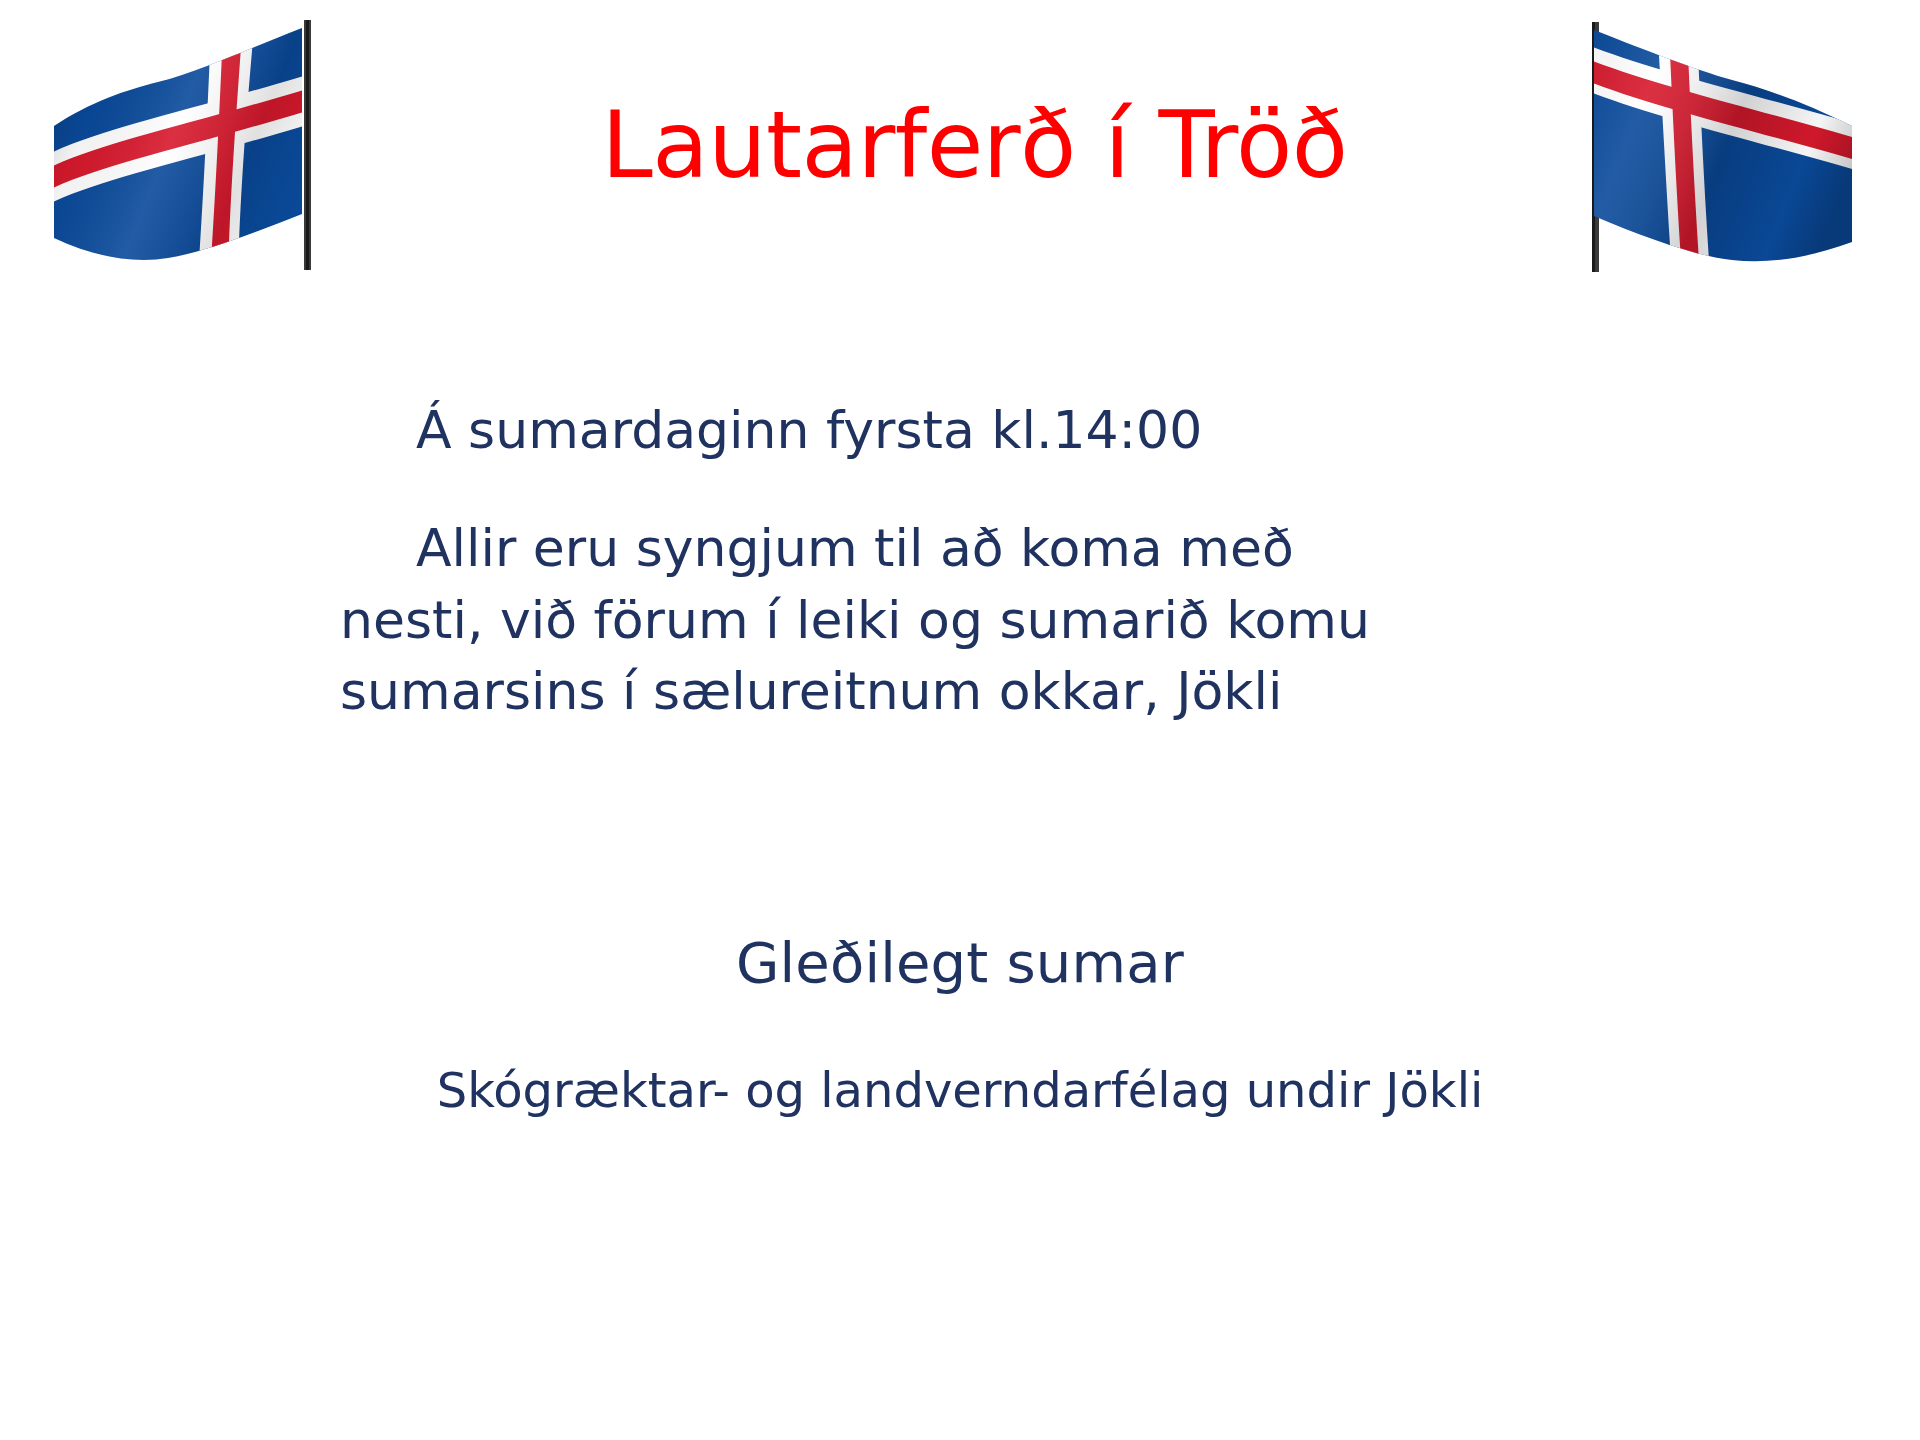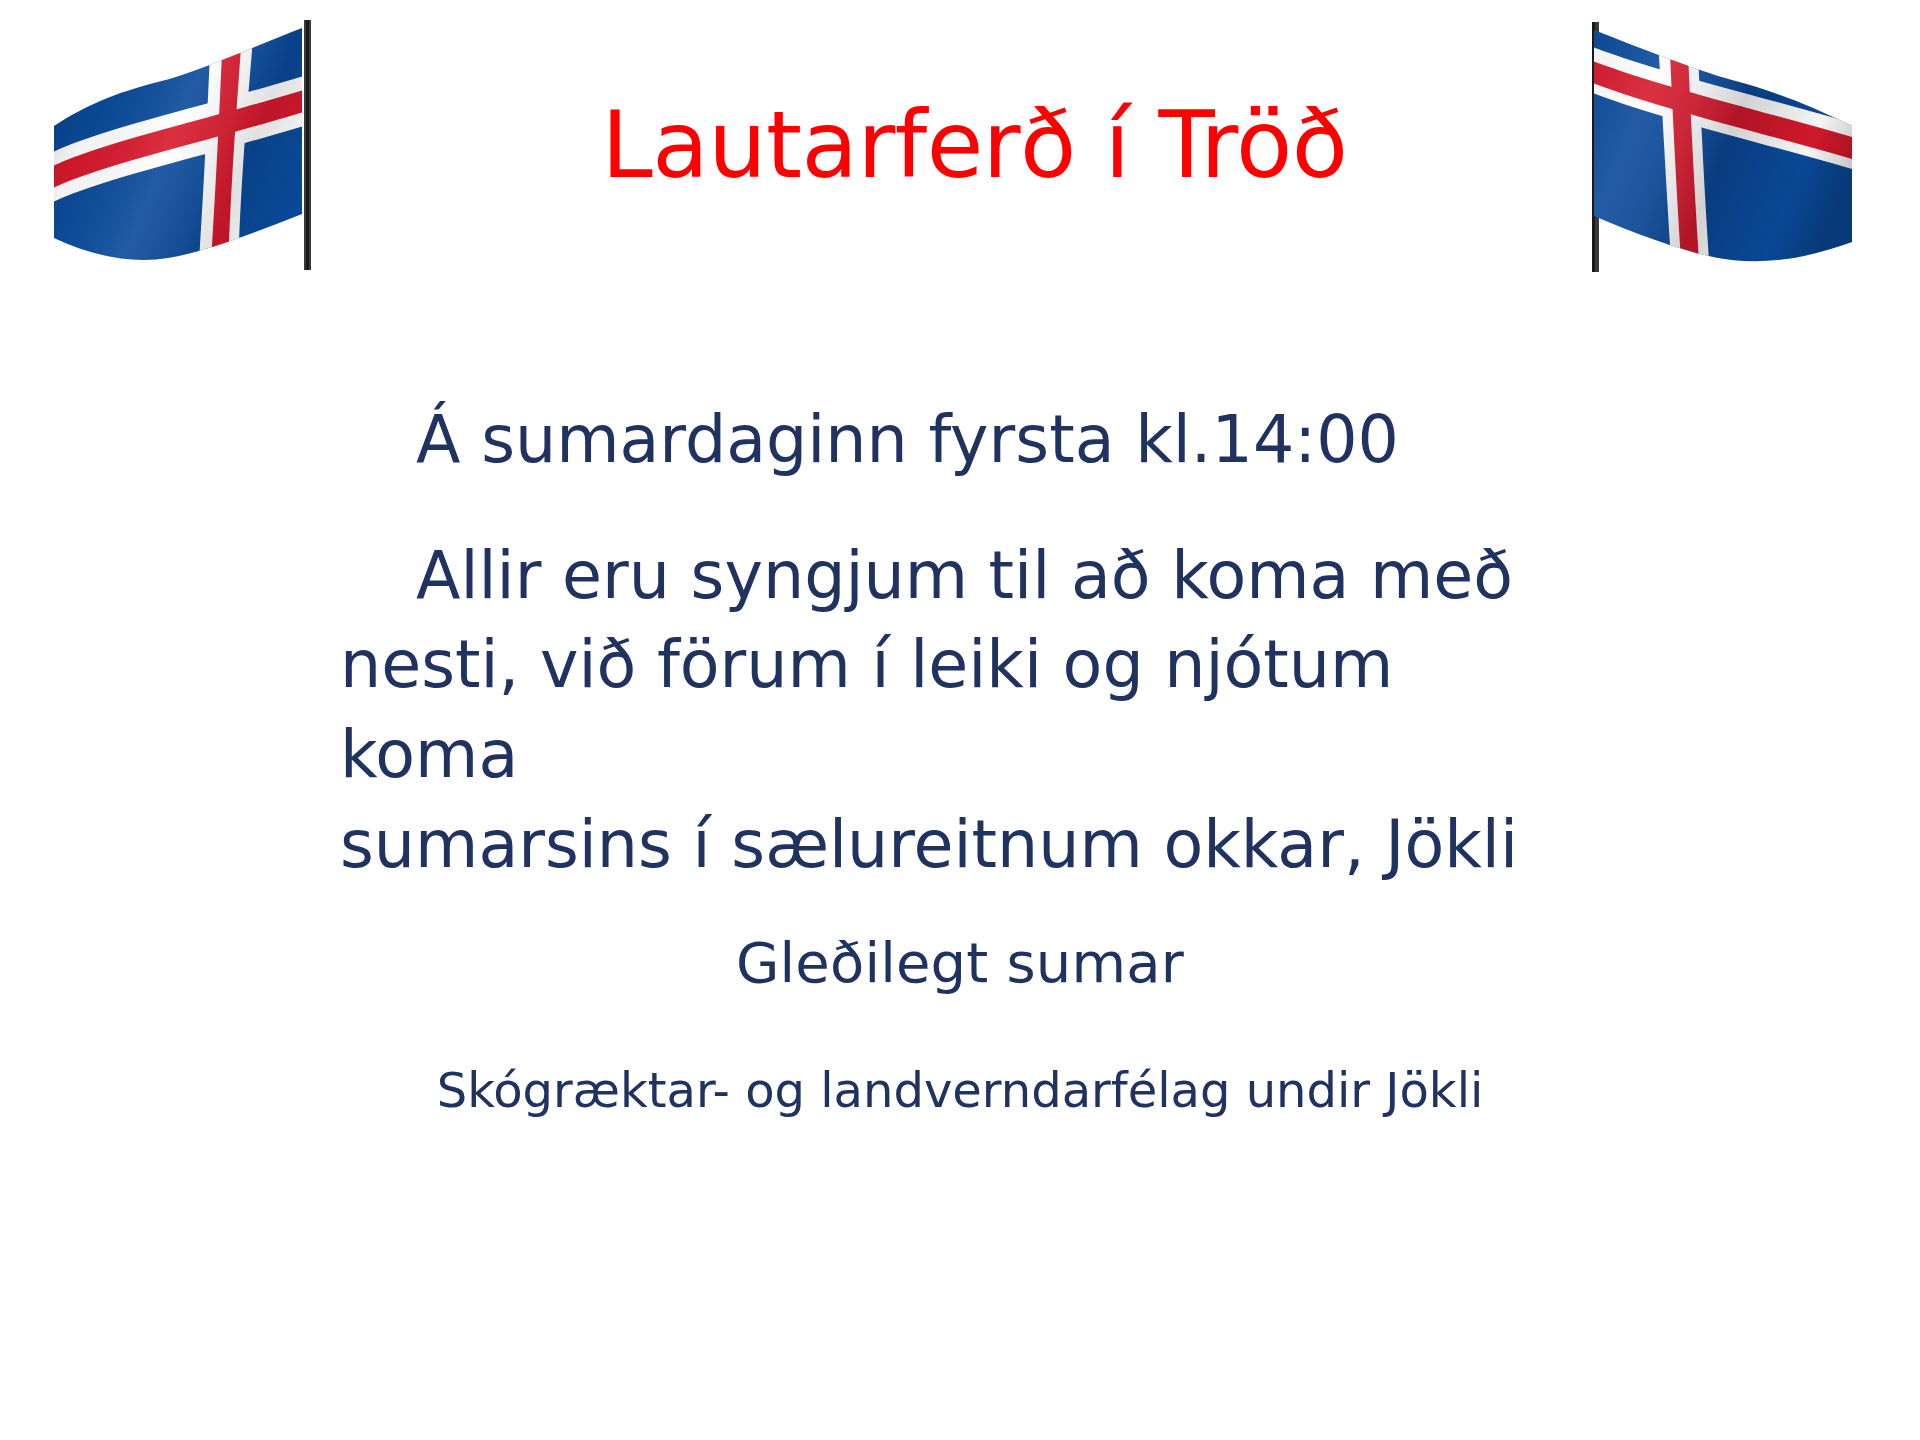--- a/index.html
+++ b/index.html
@@ -50,21 +50,21 @@
   }
 
   
   .body-block {
     position: absolute;
     left: 340px;
     top: 395px;
     width: 1250px;
     color: #1F3260;
     font-family: "DejaVu Sans", sans-serif;
-    font-size: 65px;
+    font-size: 52px;
     line-height: 1.38;
     font-weight: 400;
   }
 
   .para {
     margin: 0 0 4px 0;
     text-indent: 0;
   }
   .para .indent {
     display: inline-block;
@@ -174,21 +174,21 @@
   <div class="body-block">
 
     <p class="para">
       <span class="indent"></span><span>Á sumardaginn fyrsta kl.14:00</span><br>
     </p>
 
     <div class="para-gap"></div>
 
     <p class="para">
       <span class="indent"></span><span>Allir eru syngjum til að koma með</span><br>
-      <span>nesti, við förum í leiki og njótum koma</span><br>
+      <span>nesti, við förum í leiki og sumarið komu</span><br>
       <span>sumarsins í sælureitnum okkar, Jökli</span>
     </p>
   </div>
 
   <div class="greeting">Gleðilegt sumar</div>
 
   <div class="signature">Skógræktar- og landverndarfélag undir Jökli</div>
 
 </div>
 

